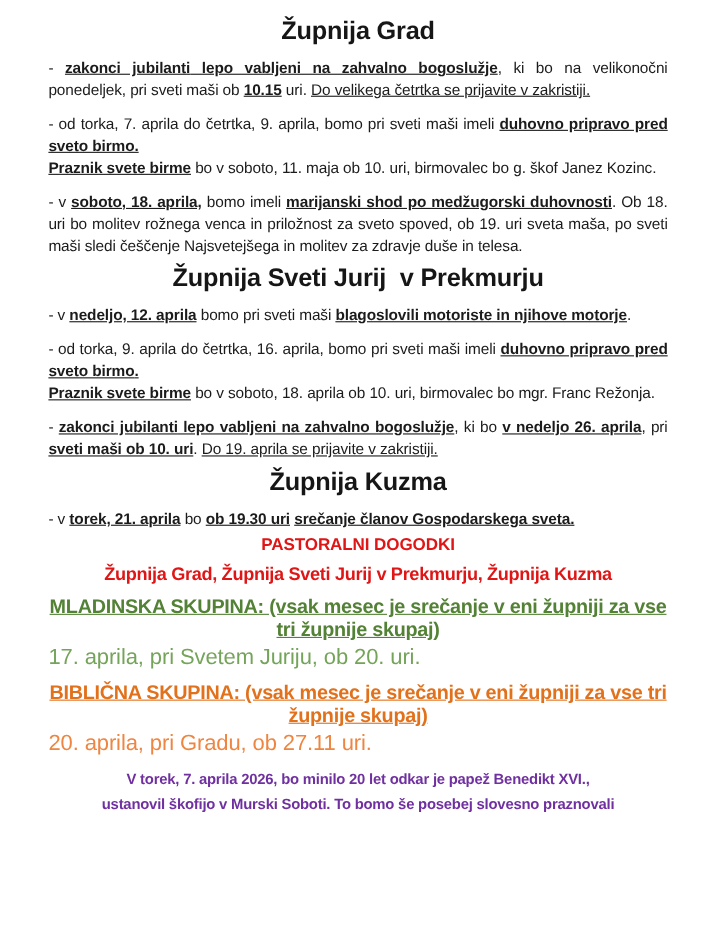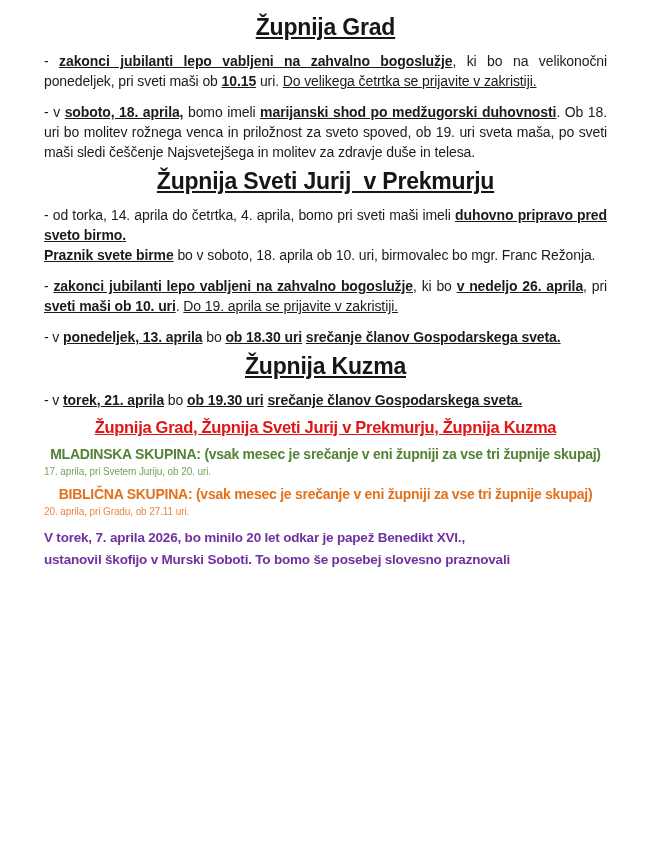--- a/index.html
+++ b/index.html
@@ -8,82 +8,84 @@
     background: #ffffff;
     font-family: "Liberation Sans", sans-serif;
     color: #1b1b1b;
     overflow: hidden;
   }
   .page { padding: 8px 44px 0 44px; }
 
   .doc-title {
     font-size: 23px; font-weight: bold; text-align: center;
     margin: 6px 0 10px 0; color: #161616;
-    white-space: pre-wrap; letter-spacing: -0.2px; text-decoration: underline;
+    white-space: pre-wrap; letter-spacing: -0.2px;
   }
   .para {
     font-size: 14px; line-height: 20px; text-align: justify;
     margin: 0 0 11px 0; letter-spacing: -0.1px;
   }
   .para:last-child { margin-bottom: 0; }
   .b { font-weight: bold; text-decoration: underline; }
   .u { text-decoration: underline; }
 
   .pastoral { margin-top: 2px; }
   .red-head {
     color: #e01515; font-weight: bold; text-align: center;
     font-size: 15.5px; margin: 6px 0 0 0; letter-spacing: -0.1px;
   }
   .red-sub {
     color: #e01515; font-weight: bold; text-align: center;
-    font-size: 16.5px; margin: 8px 0 2px 0; letter-spacing: -0.3px; text-decoration: underline;
+    font-size: 16.5px; margin: 8px 0 2px 0; letter-spacing: -0.3px;
   }
   .group-head {
-    font-weight: bold; text-align: center;
-    font-size: 14px; margin: 9px 0 0 0; letter-spacing: -0.25px;
+    font-weight: bold; text-decoration: underline; text-align: center;
+    font-size: 18px; margin: 9px 0 0 0; letter-spacing: -0.25px;
   }
   .group-detail {
-    font-size: 10px; text-align: left; margin: 4px 0 0 0;
+    font-size: 20px; text-align: left; margin: 4px 0 0 0;
     letter-spacing: -0.1px;
   }
   .green-h  { color: #538135; }
   .green-t  { color: #74a459; }
   .orange-h { color: #e2711c; }
   .orange-t { color: #ee8540; }
 
   .purple-block {
-    color: #7030a0; font-weight: bold; text-align: left;
+    color: #7030a0; font-weight: bold; text-align: center;
     font-size: 13.5px; line-height: 22px; margin-top: 10px;
     letter-spacing: -0.2px;
   }
 </style>
 </head>
 <body>
 
 <div class="page">
 
   <section>
     <h1 class="doc-title">Župnija Grad</h1>
     <p class="para"><span>- </span><span class="b u">zakonci jubilanti</span><span class="b"> lepo vabljeni na zahvalno bogoslužje</span><span>, ki bo na velikonočni ponedeljek, pri sveti maši ob </span><span class="b">10.15</span><span> uri. </span><span class="u">Do velikega četrtka se prijavite v zakristiji.</span></p>
+    <p class="para"><span>- od torka, 7. aprila do četrtka, 9. aprila, bomo pri sveti maši imeli </span><span class="b u">duhovno pripravo pred sveto birmo.</span><br><span class="b">Praznik svete birme</span><span> bo v soboto, 11. maja ob 10. uri, birmovalec bo g. škof Janez Kozinc.</span></p>
     <p class="para"><span>- v </span><span class="b">soboto, 18. aprila,</span><span> bomo imeli </span><span class="b">marijanski shod po medžugorski duhovnosti</span><span>. Ob 18. uri bo molitev rožnega venca in priložnost za sveto spoved, ob 19. uri sveta maša, po sveti maši sledi češčenje Najsvetejšega in molitev za zdravje duše in telesa.</span></p>
   </section>
 
   <section>
     <h1 class="doc-title">Župnija Sveti Jurij  v Prekmurju</h1>
-    <p class="para"><span>- od torka, 14. aprila do četrtka, 4. aprila, bomo pri sveti maši imeli </span><span class="b u">duhovno pripravo pred sveto birmo</span><span class="b">.</span><br><span class="b">Praznik svete birme</span><span> bo v soboto, 18. aprila ob 10. uri, birmovalec bo mgr. Franc Režonja.</span></p>
+    <p class="para"><span>- v </span><span class="b">nedeljo, 12. aprila</span><span> bomo pri sveti maši </span><span class="b">blagoslovili motoriste in njihove motorje</span><span>.</span></p>
+    <p class="para"><span>- od torka, 9. aprila do četrtka, 16. aprila, bomo pri sveti maši imeli </span><span class="b u">duhovno pripravo pred sveto birmo</span><span class="b">.</span><br><span class="b">Praznik svete birme</span><span> bo v soboto, 18. aprila ob 10. uri, birmovalec bo mgr. Franc Režonja.</span></p>
     <p class="para"><span>- </span><span class="b u">zakonci jubilanti</span><span class="b"> lepo vabljeni na zahvalno bogoslužje</span><span>, ki bo </span><span class="b">v nedeljo 26. aprila</span><span>, pri </span><span class="b">sveti maši ob 10. uri</span><span>. </span><span class="u">Do 19. aprila se prijavite v zakristiji.</span></p>
-    <p class="para"><span>- v </span><span class="b">ponedeljek, 13. aprila</span><span> bo </span><span class="b">ob 18.30 uri</span><span> </span><span class="b u">srečanje članov Gospodarskega sveta.</span></p>
   </section>
 
   <section>
     <h1 class="doc-title">Župnija Kuzma</h1>
     <p class="para"><span>- v </span><span class="b">torek, 21. aprila</span><span> bo </span><span class="b">ob 19.30 uri</span><span> </span><span class="b u">srečanje članov Gospodarskega sveta.</span></p>
   </section>
 
   <section class="pastoral">
+    <div class="red-head">PASTORALNI DOGODKI</div>
     <div class="red-sub">Župnija Grad, Župnija Sveti Jurij v Prekmurju, Župnija Kuzma</div>
 
     <div class="group-head green-h">MLADINSKA SKUPINA: (vsak mesec je srečanje v eni župniji za vse tri župnije skupaj)</div>
     <div class="group-detail green-t">17. aprila, pri Svetem Juriju, ob 20. uri.</div>
 
     <div class="group-head orange-h">BIBLIČNA SKUPINA: (vsak mesec je srečanje v eni župniji za vse tri župnije skupaj)</div>
     <div class="group-detail orange-t">20. aprila, pri Gradu, ob 27.11 uri.</div>
 
     <div class="purple-block">
       <div>V torek, 7. aprila 2026, bo minilo 20 let odkar je papež Benedikt XVI.,</div>

